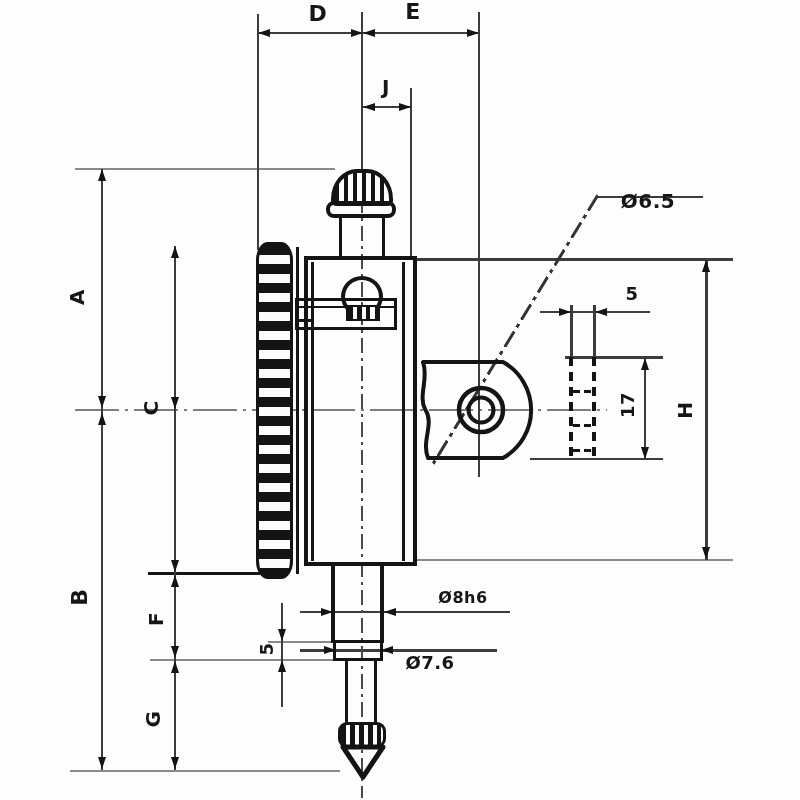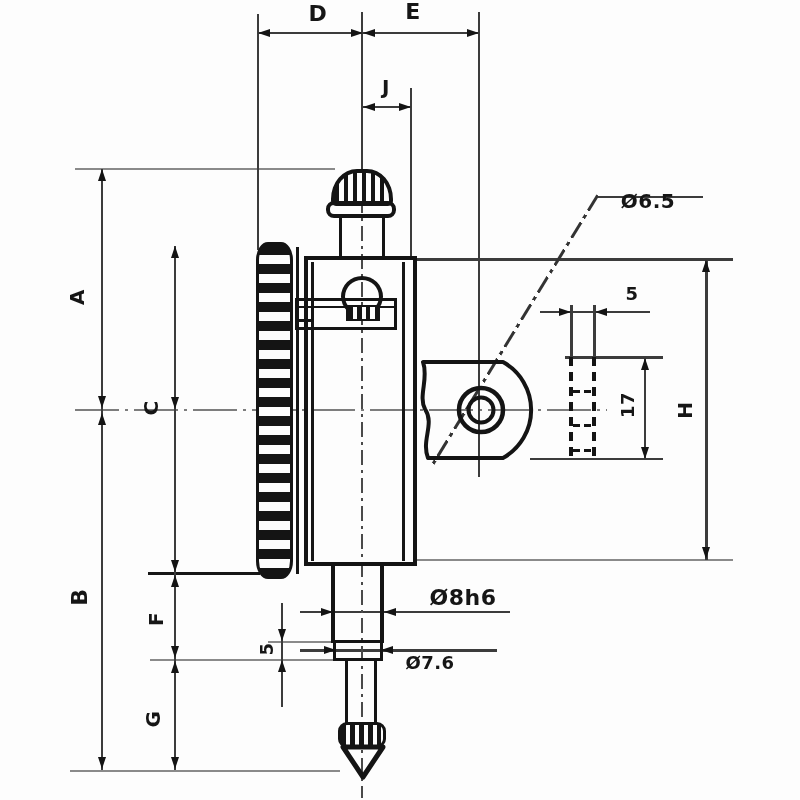--- a/index.html
+++ b/index.html
@@ -27,21 +27,21 @@
     background:repeating-linear-gradient(90deg,#333 0 18px,transparent 18px 23px,#333 23px 27px,transparent 27px 32px);}
   
   .ar{position:absolute;width:0;height:0;}
   .ar.up{border-left:4.5px solid transparent;border-right:4.5px solid transparent;border-bottom:12px solid #141414;}
   .ar.dn{border-left:4.5px solid transparent;border-right:4.5px solid transparent;border-top:12px solid #141414;}
   .ar.lf{border-top:4.5px solid transparent;border-bottom:4.5px solid transparent;border-right:12px solid #141414;}
   .ar.rt{border-top:4.5px solid transparent;border-bottom:4.5px solid transparent;border-left:12px solid #141414;}
   .lbl{position:absolute;font-weight:bold;color:#161616;transform:translate(-50%,-50%);
     white-space:nowrap;letter-spacing:0.5px;}
   .lbl.rot{transform:translate(-50%,-50%) rotate(-90deg);}
-  .s22{font-size:22px;} .s20{font-size:20px;} .s18{font-size:18px;} .s17{font-size:22px;}
+  .s22{font-size:22px;} .s20{font-size:20px;} .s18{font-size:18px;} .s17{font-size:16px;}
   
   .part{position:absolute;border:3px solid #141414;background:transparent;box-sizing:border-box;}
   .knurl-v{background:repeating-linear-gradient(90deg,#141414 0 4.5px,#fcfcfc 4.5px 9px);}
   .knurl-h{background:repeating-linear-gradient(180deg,#141414 0 10px,#fcfcfc 10px 19px);}
   svg{position:absolute;overflow:visible;}
 </style>
 </head>
 <body>
 
 <div id="canvas">

